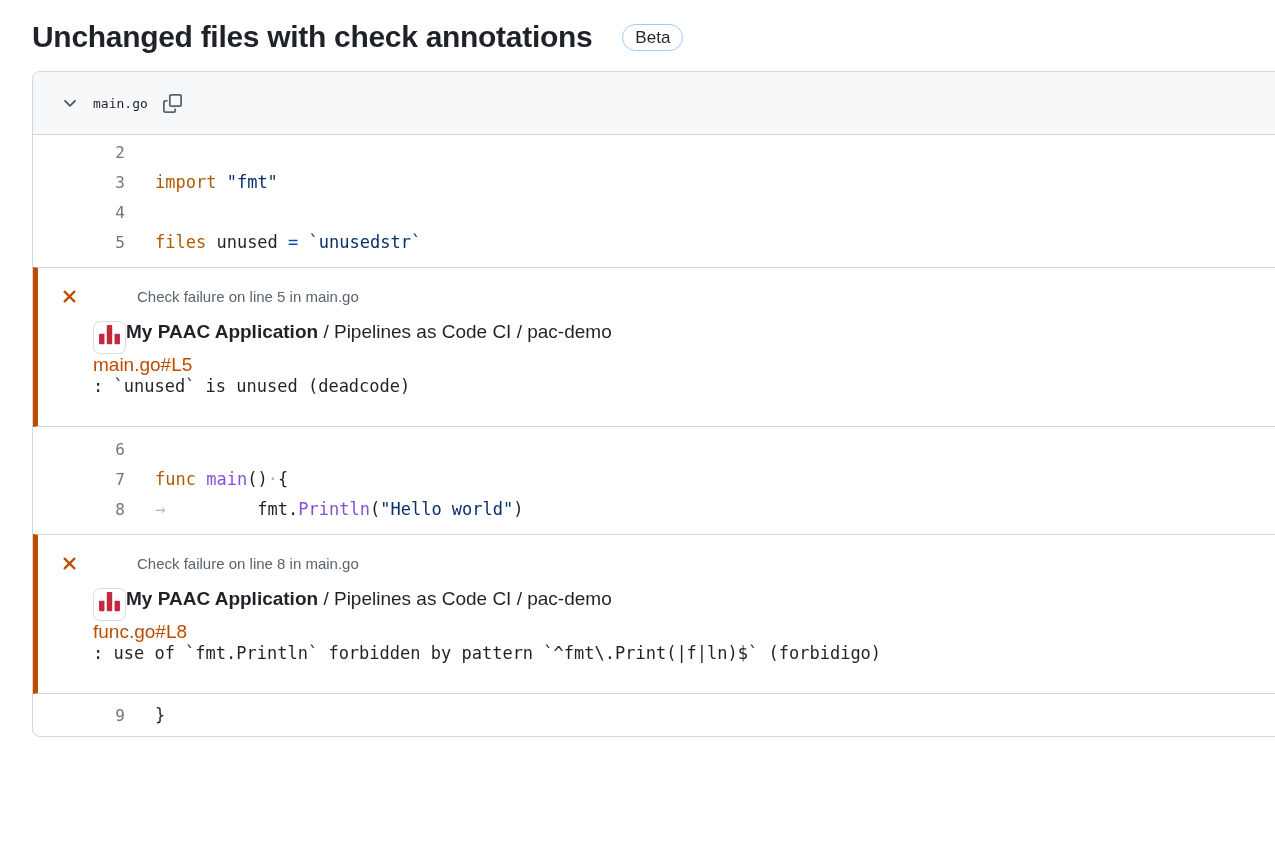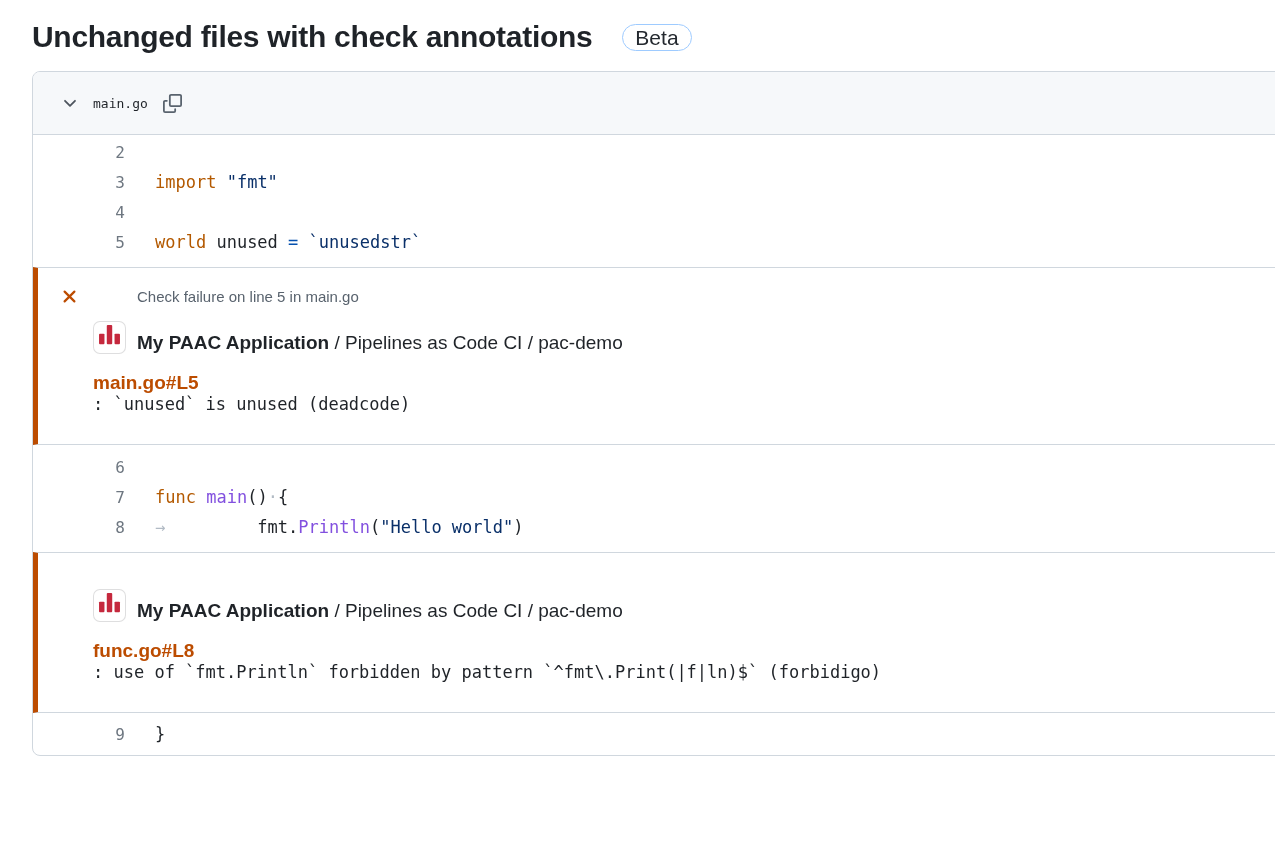--- a/index.html
+++ b/index.html
@@ -11,21 +11,21 @@
   html,body{margin:0;padding:0;background:#fff;}
   body{
     width:1275px;height:842px;overflow:hidden;position:relative;
     font-family:"Liberation Sans",sans-serif;color:var(--text);
   }
   .page-title{
     display:flex;align-items:center;gap:30px;
     margin:20px 0 17px 32px;font-size:30px;font-weight:700;letter-spacing:-0.3px;
   }
   .beta-badge{
-    font-size:21px;font-weight:400;color:#24292f;letter-spacing:0;
+    font-size:17px;font-weight:400;color:#24292f;letter-spacing:0;
     border:1px solid var(--beta-border);border-radius:999px;padding:2px 12px;line-height:21px;
   }
   .card{
     margin-left:32px;width:1250px;border:1px solid var(--border);
     border-radius:8px;overflow:hidden;background:#fff;
   }
   .file-header{
     display:flex;align-items:center;gap:15px;height:62px;padding:0 16px 0 29px;
     background:var(--file-header-bg);border-bottom:1px solid var(--border);
   }
@@ -52,31 +52,31 @@
   .tok-p{color:var(--text);}
   .annotation{
     border-top:1px solid var(--border);border-bottom:1px solid var(--border);
     border-left:5px solid var(--danger-accent);
     padding:20px 16px 30px 23px;background:#fff;
   }
   .ann-head{display:flex;align-items:center;gap:15px;}
   .x-icon{flex:none;color:var(--danger-accent);display:block;}
   .ann-title{font-size:15px;color:var(--muted-text);margin-left:44px;}
   .ann-body{margin-left:32px;}
-  .ann-app{display:flex;align-items:flex-end;gap:11px;margin-top:16px;}
+  .ann-app{display:flex;align-items:flex-start;gap:0;margin-top:16px;}
   .avatar{
     width:33px;height:33px;box-sizing:border-box;flex:none;
     border-radius:7px;border:1px solid rgba(31,35,40,0.15);
     display:flex;align-items:center;justify-content:center;background:#fff;
     color:var(--app-logo-red);
   }
   .ann-app-text{font-size:19px;color:var(--text);}
   .ann-app-name{font-weight:700;}
   .ann-link{
-    display:inline-block;margin-top:18px;font-size:19px;font-weight:700;
+    display:inline-block;font-size:19px;font-weight:400;
     color:var(--danger-accent);text-decoration:none;cursor:pointer;
   }
   .ann-msg{
     font-family:"DejaVu Sans Mono",monospace;font-size:17px;
     color:var(--text);white-space:pre;
   }
 </style>
 </head>
 <body>
 
@@ -109,21 +109,21 @@
         <div class="code-row">
           <span class="ln">3</span>
           <span class="code-text"><span class="tok-k">import</span><span class="tok-p"> </span><span class="tok-s">"fmt"</span></span>
         </div>
         <div class="code-row">
           <span class="ln">4</span>
           <span class="code-text"></span>
         </div>
         <div class="code-row">
           <span class="ln">5</span>
-          <span class="code-text"><span class="tok-k">world</span><span class="tok-p"> unused </span><span class="tok-o">=</span><span class="tok-p"> </span><span class="tok-s">`unusedstr`</span></span>
+          <span class="code-text"><span class="tok-k">files</span><span class="tok-p"> unused </span><span class="tok-o">=</span><span class="tok-p"> </span><span class="tok-s">`unusedstr`</span></span>
         </div>
       </div>
   <div class="annotation">
     <div class="ann-head">
       <svg class="x-icon" width="17" height="17" viewBox="0 0 17 17" fill="none">
         <path d="M3.6 3.6 L13.4 13.4 M13.4 3.6 L3.6 13.4" stroke="currentColor" stroke-width="2.2" stroke-linecap="round"></path>
       </svg>
       <span class="ann-title">Check failure on line 5 in main.go</span>
     </div>
     <div class="ann-body">
@@ -149,20 +149,26 @@
         <div class="code-row">
           <span class="ln">7</span>
           <span class="code-text"><span class="tok-k">func</span><span class="tok-p"> </span><span class="tok-e">main</span><span class="tok-p">()</span><span class="tok-w">·</span><span class="tok-p">{</span></span>
         </div>
         <div class="code-row">
           <span class="ln">8</span>
           <span class="code-text"><span class="tok-w">→</span><span class="tok-p">         fmt.</span><span class="tok-e">Println</span><span class="tok-p">(</span><span class="tok-s">"Hello world"</span><span class="tok-p">)</span></span>
         </div>
       </div>
   <div class="annotation">
+    <div class="ann-head">
+      <svg class="x-icon" width="17" height="17" viewBox="0 0 17 17" fill="none">
+        <path d="M3.6 3.6 L13.4 13.4 M13.4 3.6 L3.6 13.4" stroke="currentColor" stroke-width="2.2" stroke-linecap="round"></path>
+      </svg>
+      <span class="ann-title">Check failure on line 8 in main.go</span>
+    </div>
     <div class="ann-body">
       <div class="ann-app">
         <span class="avatar">
           <svg width="31" height="31" viewBox="0 0 32 32">
             <rect x="13.2" y="3" width="5.6" height="20" rx="1" fill="currentColor"></rect>
             <rect x="5.2" y="12" width="5.6" height="11" rx="1" fill="currentColor"></rect>
             <rect x="21.2" y="12" width="5.6" height="11" rx="1" fill="currentColor"></rect>
           </svg>
         </span>
         <span class="ann-app-text"><span class="ann-app-name">My PAAC Application</span><span> / Pipelines as Code CI / pac-demo</span></span>

